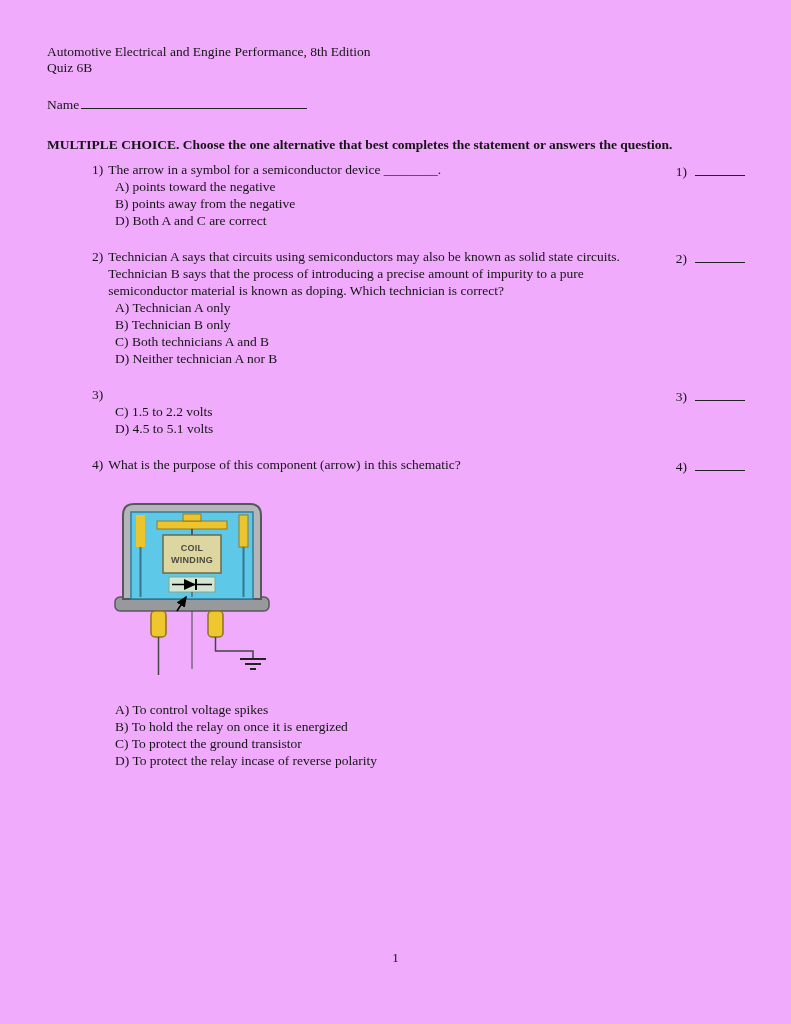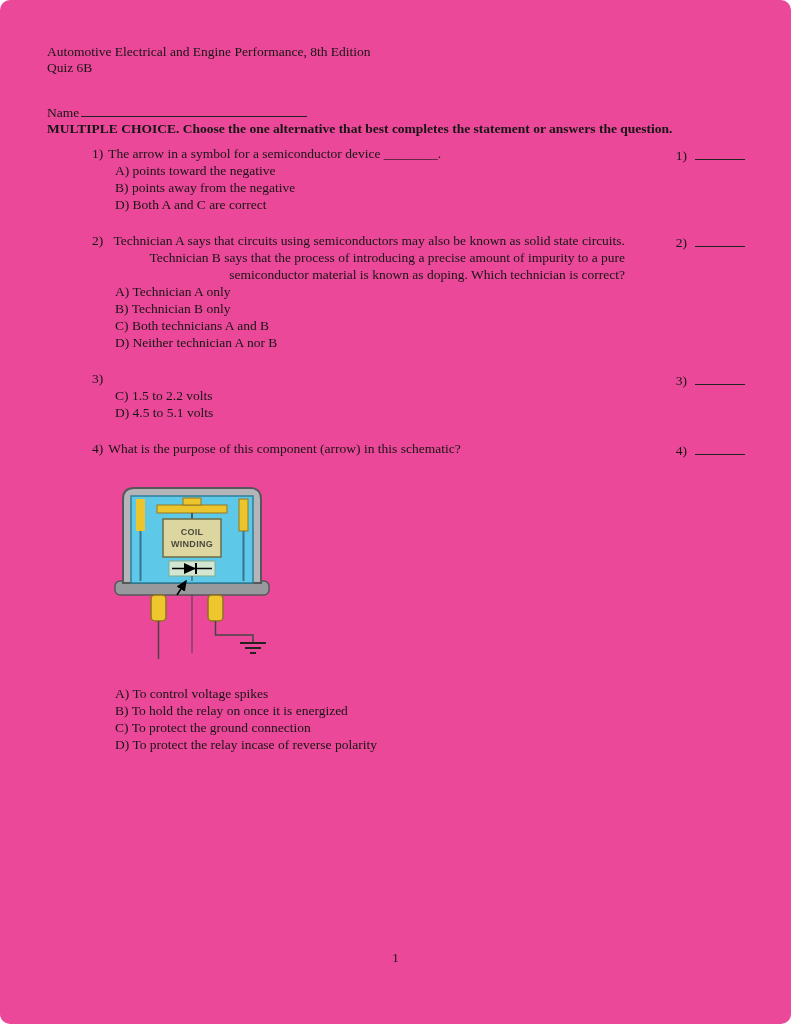--- a/index.html
+++ b/index.html
@@ -1,56 +1,56 @@
 <!DOCTYPE html>
 <html><head>
 <meta charset="utf-8">
 <style>
   html, body { margin: 0; padding: 0; background: #ffffff; }
   .page {
     position: relative;
     width: 791px;
     height: 1024px;
-    background: #ec4899;
+    background: #f0abfc;
     font-family: "Liberation Serif", serif;
     font-size: 13.5px;
     color: #151515;
     overflow: hidden;
     box-sizing: border-box;
-    border-radius: 10px;
   }
   .content { padding: 44px 46px 0 47px; }
 
   .doc-header div { line-height: 16px; }
 
-  .name-row { margin-top: 26px; height: 18px; }
+  .name-row { margin-top: 18px; height: 18px; }
   .name-line {
     display: inline-block;
     width: 226px;
     height: 14px;
     border-bottom: 1.4px solid #222;
     margin-left: 2px;
   }
 
   .instructions {
+    margin-top: 24px;
     font-weight: bold;
     line-height: 17px;
     white-space: nowrap;
   }
 
   .questions { margin-top: 8px; }
   .question {
     position: relative;
     margin-bottom: 19px;
     padding-left: 45px;
     padding-right: 120px;
   }
   .q-row { display: flex; line-height: 17px; }
   .q-num { flex: 0 0 auto; margin-right: 5px; }
-  .q-text { max-width: 552px; text-align: right; }
+  .q-text { max-width: 552px; }
   .options { margin-left: 23px; line-height: 17px; }
 
   .answer { position: absolute; right: 0; top: 0; white-space: nowrap; }
   .a-line {
     display: inline-block;
     width: 50px;
     height: 14px;
     border-bottom: 1.6px solid #222;
     margin-left: 8px;
   }
@@ -193,21 +193,21 @@
               <line x1="127" y1="160" x2="153" y2="160" stroke="#222" stroke-width="2"></line>
               <line x1="132" y1="165" x2="148" y2="165" stroke="#222" stroke-width="2"></line>
               <line x1="137" y1="170" x2="143" y2="170" stroke="#222" stroke-width="2"></line>
             </g>
           </svg>
         </div>
 
         <div class="options">
           <div class="option">A) To control voltage spikes</div>
           <div class="option">B) To hold the relay on once it is energized</div>
-          <div class="option">C) To protect the ground connection</div>
+          <div class="option">C) To protect the ground transistor</div>
           <div class="option">D) To protect the relay incase of reverse polarity</div>
         </div>
       </div>
 
     </div>
   </div>
 
   <div class="page-footer">1</div>
 </div>
 

